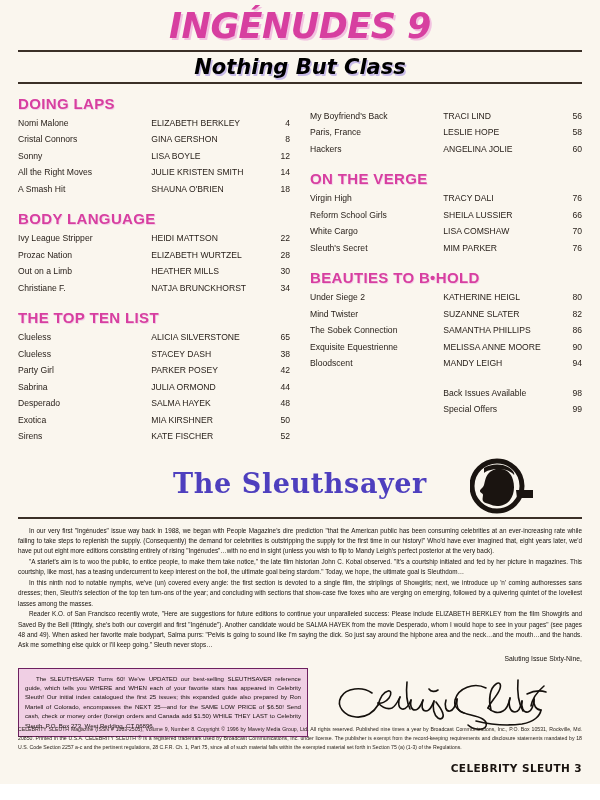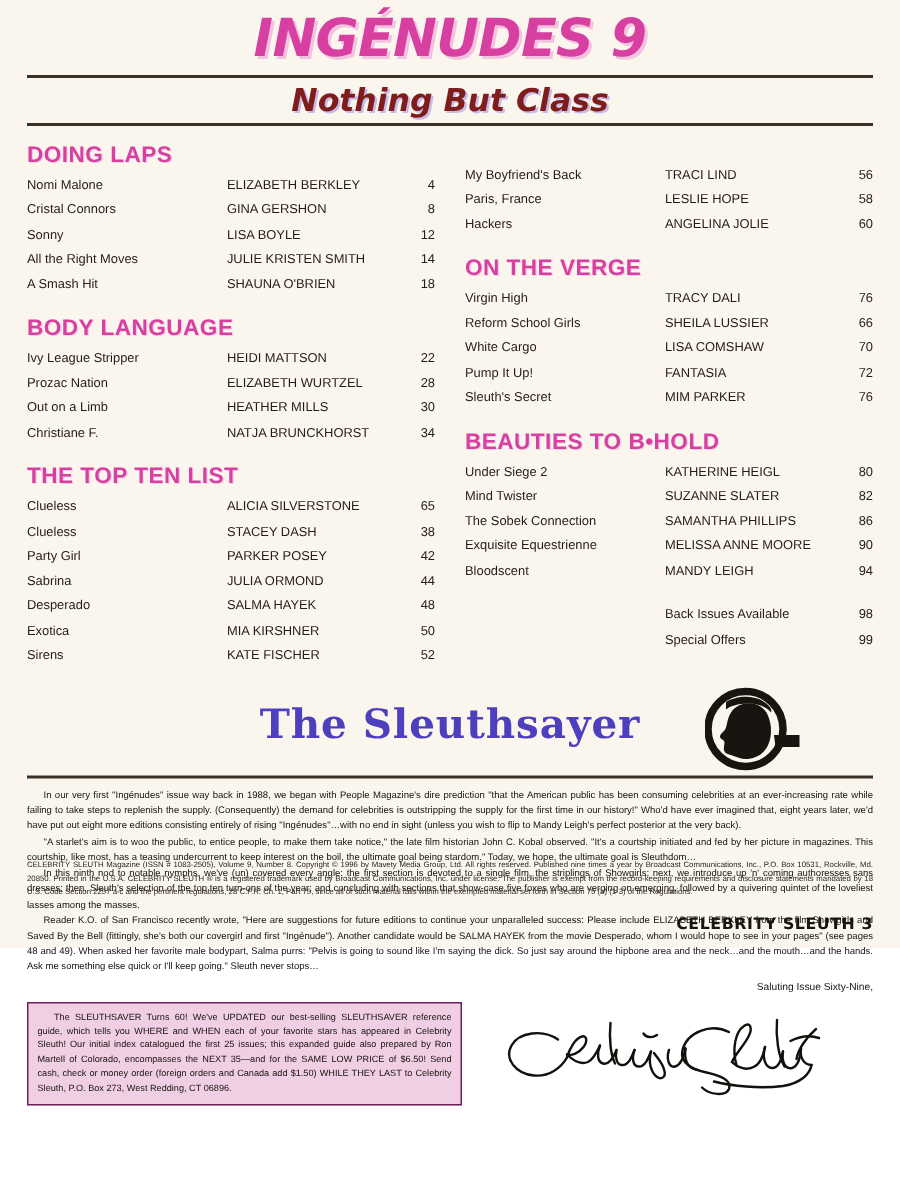--- a/index.html
+++ b/index.html
@@ -9,21 +9,21 @@
   body {
     width: 600px;
     height: 800px;
     background: #ffffff;
     font-family: "Liberation Sans", sans-serif;
     overflow: hidden;
   }
   .page {
     position: relative;
     width: 600px;
-    height: 632px;
+    height: 784px;
     background: #faf6ee;
     box-sizing: border-box;
     padding: 0 18px;
   }
 
   
   .masthead {
     position: relative;
     padding-top: 8px;
     text-align: center;
@@ -43,21 +43,21 @@
   .rule-thick {
     border: 0;
     border-top: 2.5px solid #3b3027;
     margin: 3px 0 0 0;
   }
   .sub-title {
     font-family: "DejaVu Sans", sans-serif;
     font-size: 21px;
     font-weight: bold;
     font-style: italic;
-    color: #7f1d1d;
+    color: #000000;
     text-shadow: 1.5px 1.5px 0 #c8bbe8;
     margin: 4px 0 3px 0;
     line-height: 1.1;
   }
 
   
   .toc {
     display: flex;
     gap: 20px;
     margin-top: 11px;
@@ -338,25 +338,20 @@
           </div>
           <div class="entry">
             <span class="film">Reform School Girls</span>
             <span class="star">SHEILA LUSSIER</span>
             <span class="pg">66</span>
           </div>
           <div class="entry">
             <span class="film">White Cargo</span>
             <span class="star">LISA COMSHAW</span>
             <span class="pg">70</span>
-          </div>
-          <div class="entry">
-            <span class="film">Pump It Up!</span>
-            <span class="star">FANTASIA</span>
-            <span class="pg">72</span>
           </div>
           <div class="entry">
             <span class="film">Sleuth's Secret</span>
             <span class="star">MIM PARKER</span>
             <span class="pg">76</span>
           </div>
         </div>
         <div class="section-block">
           <div class="section-head">BEAUTIES TO B•HOLD</div>
           <div class="entry">

